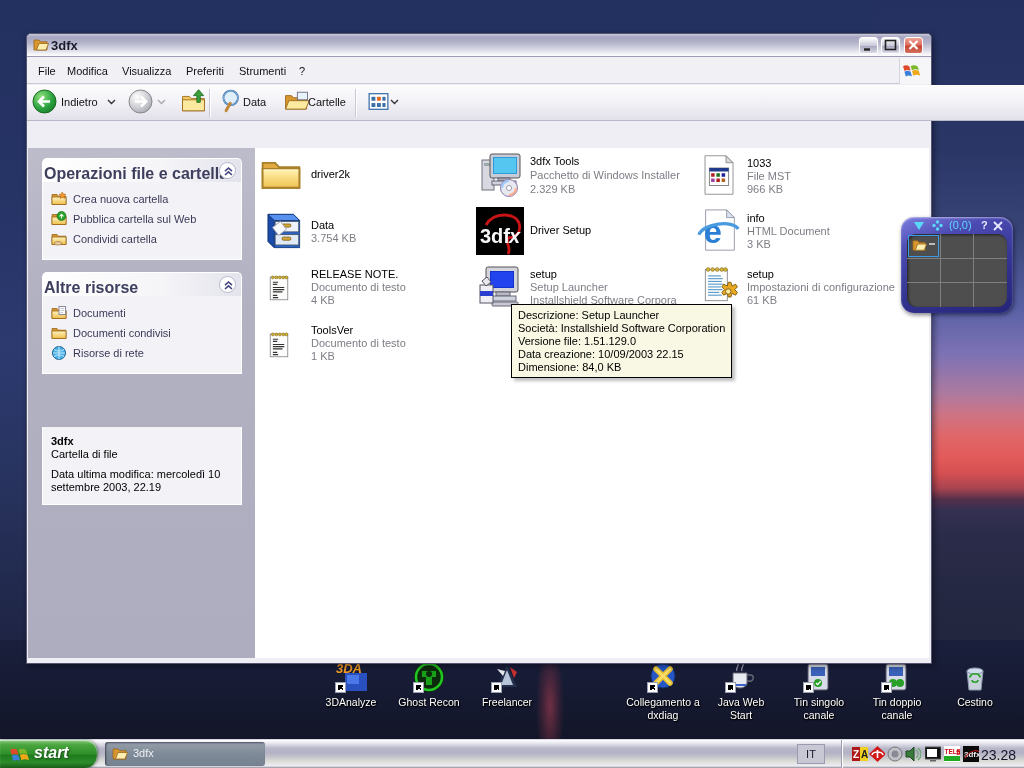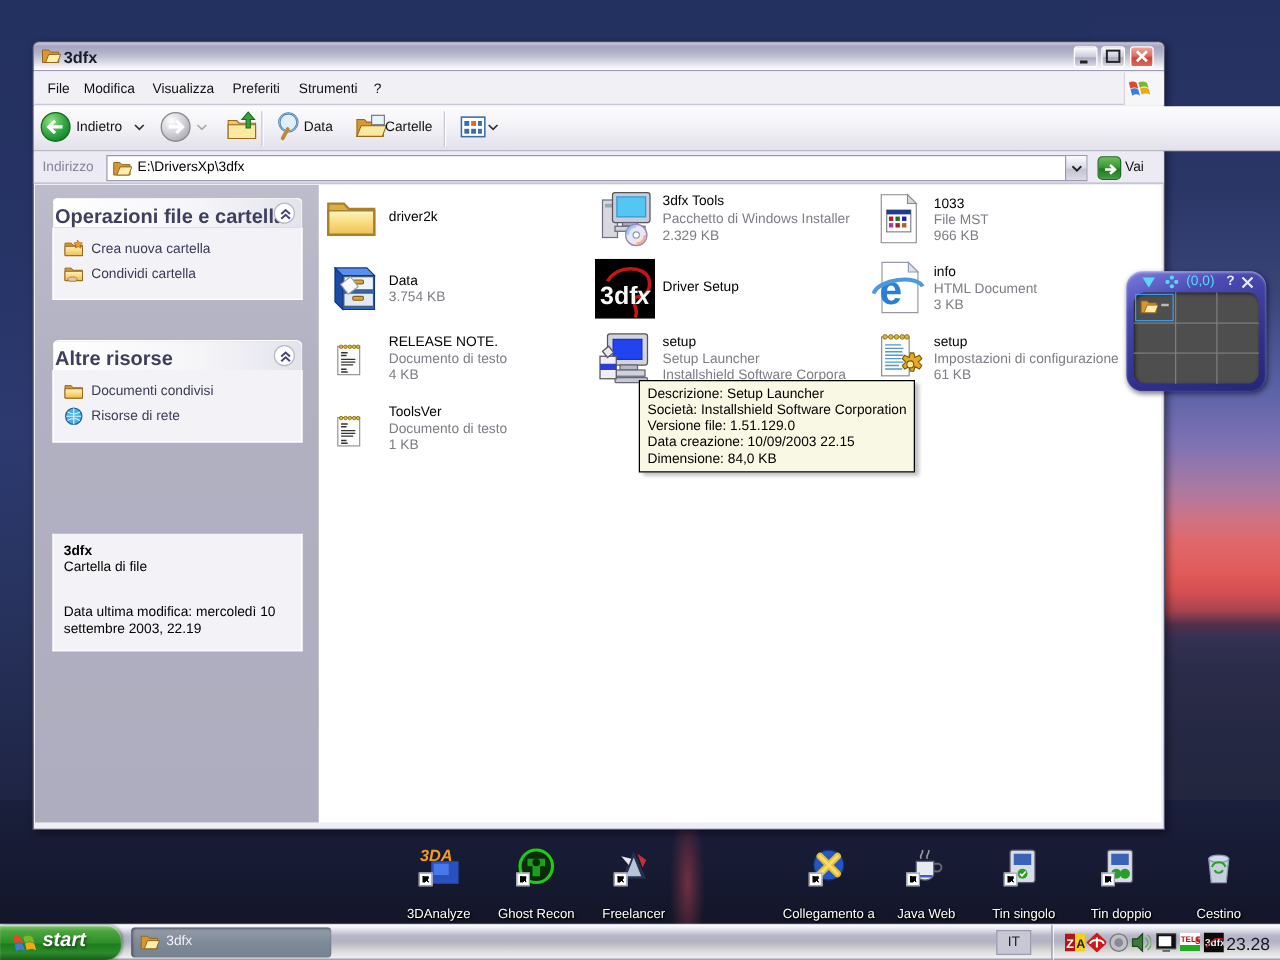--- a/index.html
+++ b/index.html
@@ -9,21 +9,21 @@
 #wall{position:absolute;left:0;top:0;width:1024px;height:768px;
  background:linear-gradient(180deg,#233160 0%,#263365 25%,#2c3a70 45%,#27325c 65%,#1d2342 85%,#181c34 100%)}
 #sunset{position:absolute;right:0;top:0;width:150px;height:740px;
  background:linear-gradient(180deg,#243060 0%,#2a3666 20%,#3a4578 32%,#5a62a6 42%,#7e72b4 48%,#ab7aa0 53%,#cd7485 56%,#e06668 59%,#e25a5a 62%,#d44f52 64%,#a84350 66%,#53304a 67.5%,#343052 69%,#2b2c4a 72%,#252842 80%,#1e2238 100%)}
 #cloudband{position:absolute;left:0;top:640px;width:1024px;height:100px;
  background:linear-gradient(180deg,#1a1f3c 0%,#161a32 55%,#131628 100%)}
 #redstreak{position:absolute;left:534px;top:655px;width:32px;height:85px;
  background:radial-gradient(ellipse 14px 65px at 50% 60%,rgba(170,62,80,.6),rgba(130,48,66,.3) 60%,rgba(110,40,58,0) 100%)}
 
 .dicon{position:absolute;width:84px;text-align:center;color:#fff;font-size:10.5px}
-.dicon .img{position:relative;width:32px;height:32px;margin:16px auto}
+.dicon .img{position:relative;width:32px;height:32px;margin:0 auto}
 .dicon .lbl{margin-top:3px;line-height:13px;text-shadow:1px 1px 1px #000,0 1px 2px #000}
 .sc{position:absolute;left:0;bottom:0;width:11px;height:11px;background:#fff;border:1px solid #9aa0b0}
 .sc:after{content:"";position:absolute;left:2px;top:2px;width:5px;height:5px;
  background:
  linear-gradient(45deg,transparent 46%,#000 46%,#000 62%,transparent 62%),
  linear-gradient(-45deg,transparent 30%,#000 30%) no-repeat}
 
 #win{position:absolute;left:26px;top:33px;width:906px;height:631px;
  background:#efeef5;border:1px solid #565670;border-radius:5px 5px 0 0;
  box-shadow:2px 2px 6px rgba(0,0,10,.45)}
@@ -411,40 +411,20 @@
         </svg>
       <div class="tlbl" style="left:281px;top:11px">Cartelle</div>
       <div class="tsep" style="left:328px"></div>
       <svg style="position:absolute;left:339px;top:4px" width="25" height="25" viewBox="0 0 32 32">
           <use href="#views"></use>
         </svg>
       <svg style="position:absolute;left:363px;top:14px" width="9" height="6">
           <path d="M1 1 l3.5 3.5 L8 1" stroke="#333" stroke-width="1.4" fill="none"></path>
         </svg>
 </div>
-    <div id="addrrow">
-      <div id="addrlbl">Indirizzo</div>
-      <div id="addrbox">
-          <svg style="position:absolute;left:4px;top:2px" width="16" height="16">
-            <use href="#openfold"></use>
-          </svg>
-          <div id="addrtxt">E:\DriversXp\3dfx</div>
-          <div id="addrdrop">
-            <svg style="position:absolute;left:4px;top:7px" width="9" height="6">
-              <path d="M1 1 l3.5 3.5 L8 1" stroke="#222" stroke-width="1.5" fill="none"></path>
-            </svg>
-          </div>
-        </div>
-      <div id="vaibtn">
-          <svg style="position:absolute;left:3px;top:3px" width="13" height="13" viewBox="0 0 13 13">
-            <path d="M2 6.5 H9 M6 3 L10 6.5 L6 10" stroke="#fff" stroke-width="2" fill="none"></path>
-          </svg>
-        </div>
-      <div id="vailbl">Vai</div>
-    </div>
     <div id="content">
       <div id="lpane">
         <div class="panel" style="top:10px">
           <div class="phead">
               <div class="pt">Operazioni file e cartella</div>
               <div class="chev">
                 <svg width="11" height="11" viewBox="0 0 11 11">
                   <path d="M2 5.2 L5.5 2 L9 5.2 M2 9 L5.5 5.8 L9 9" stroke="#44447e" stroke-width="1.6" fill="none"></path>
                 </svg>
               </div>
@@ -453,56 +433,72 @@
             <div class="prow">
                 <svg class="ic" viewBox="0 0 16 16">
                   <use href="#minifold"></use>
                   <path d="M10 2 l1.5 2 2.5 .3 -1.8 1.8 .5 2.4 -2.2 -1.2 -2.2 1.2 .5 -2.4 -1.8 -1.8 2.5 -.3 z" fill="#f49a2a" stroke="#b05a10" stroke-width="0.5" transform="translate(1,-1)"></path>
                 </svg>
                 <div class="tx">Crea nuova cartella</div>
               </div>
             <div class="prow">
                 <svg class="ic" viewBox="0 0 16 16">
                   <use href="#minifold"></use>
+                  <circle cx="10.5" cy="5" r="4.5" fill="#2aa02a" stroke="#116611" stroke-width="0.6"></circle>
+                  <path d="M10.5 7.5 v-4 m-2 1.8 l2 -2 2 2" stroke="#eaffea" stroke-width="1.1" fill="none"></path>
+                </svg>
+                <div class="tx">Pubblica cartella sul Web</div>
+              </div>
+            <div class="prow">
+                <svg class="ic" viewBox="0 0 16 16">
+                  <use href="#minifold"></use>
                   <path d="M3 12 c2 -2 6 -2 8 0 l-1.5 2 h-5 z" fill="#e8c498" stroke="#9a7040" stroke-width="0.6"></path>
                 </svg>
                 <div class="tx">Condividi cartella</div>
               </div>
 </div>
         </div>
         <div class="panel" style="top:124px">
           <div class="phead">
               <div class="pt">Altre risorse</div>
               <div class="chev">
                 <svg width="11" height="11" viewBox="0 0 11 11">
                   <path d="M2 5.2 L5.5 2 L9 5.2 M2 9 L5.5 5.8 L9 9" stroke="#44447e" stroke-width="1.6" fill="none"></path>
                 </svg>
               </div>
             </div>
           <div class="pbody" id="pb2">
             <div class="prow">
                 <svg class="ic" viewBox="0 0 16 16">
                   <use href="#minifold"></use>
+                  <rect x="8" y="1.5" width="6.5" height="8" fill="#fff" stroke="#889"></rect>
+                  <path d="M9.5 3.5 h3.5 M9.5 5.5 h3.5 M9.5 7.5 h2.5" stroke="#aab" stroke-width="0.7"></path>
+                </svg>
+                <div class="tx">Documenti</div>
+              </div>
+            <div class="prow">
+                <svg class="ic" viewBox="0 0 16 16">
+                  <use href="#minifold"></use>
                 </svg>
                 <div class="tx">Documenti condivisi</div>
               </div>
             <div class="prow">
                 <svg class="ic" viewBox="0 0 16 16">
                   <circle cx="8" cy="8" r="6.5" fill="#48b0e8" stroke="#1a6090"></circle>
                   <path d="M2 8 h12 M8 1.5 v13 M3 4.5 c3 2 7 2 10 0 M3 11.5 c3 -2 7 -2 10 0" stroke="#d8f0fc" stroke-width="0.9" fill="none"></path>
                 </svg>
                 <div class="tx">Risorse di rete</div>
               </div>
 </div>
         </div>
         <div class="panel" style="top:279px">
           <div class="pbody" id="pb3" style="padding:8px 8px 10px 8px">
             <div style="font-weight:bold;color:#000">3dfx</div>
             <div style="color:#000;margin-top:1px">Cartella di file</div>
-            <div style="color:#000;margin-top:24px;line-height:13px">Data ultima modifica: mercoledì 10 settembre 2003, 22.19</div>
+            <div style="color:#000;margin-top:8px;line-height:13px">Data ultima modifica: mercoledì 10 settembre 2003, 22.19</div>
           </div>
         </div>
       </div>
       <div id="files">
         <svg class="ficon" style="left:231px;top:5px" width="44" height="42" viewBox="0 0 32 32">
             <use href="#fold"></use>
           </svg>
         <div class="tile-title" style="left:283px;top:20px">driver2k</div>
 
         <svg class="ficon" style="left:234px;top:59px" width="42" height="48" viewBox="0 0 48 48">

